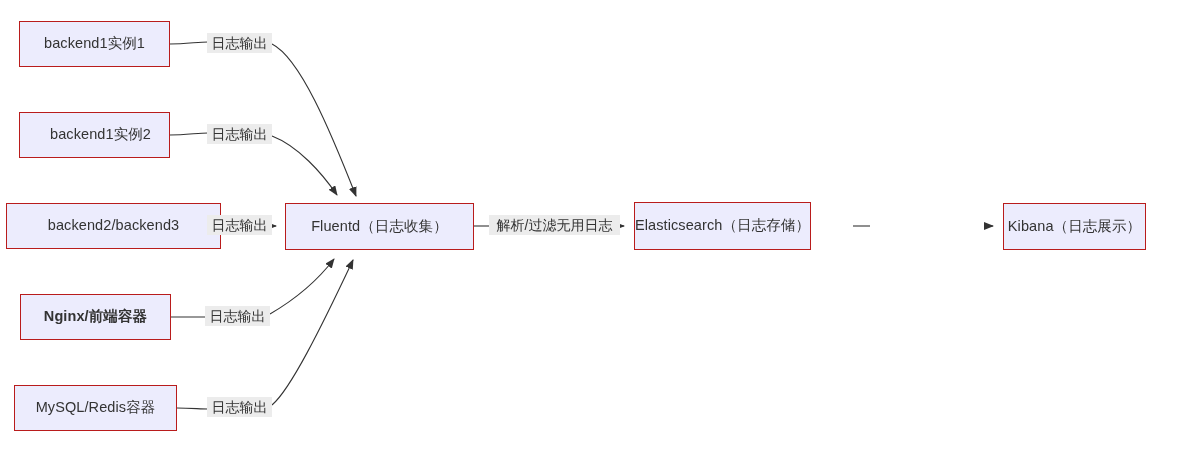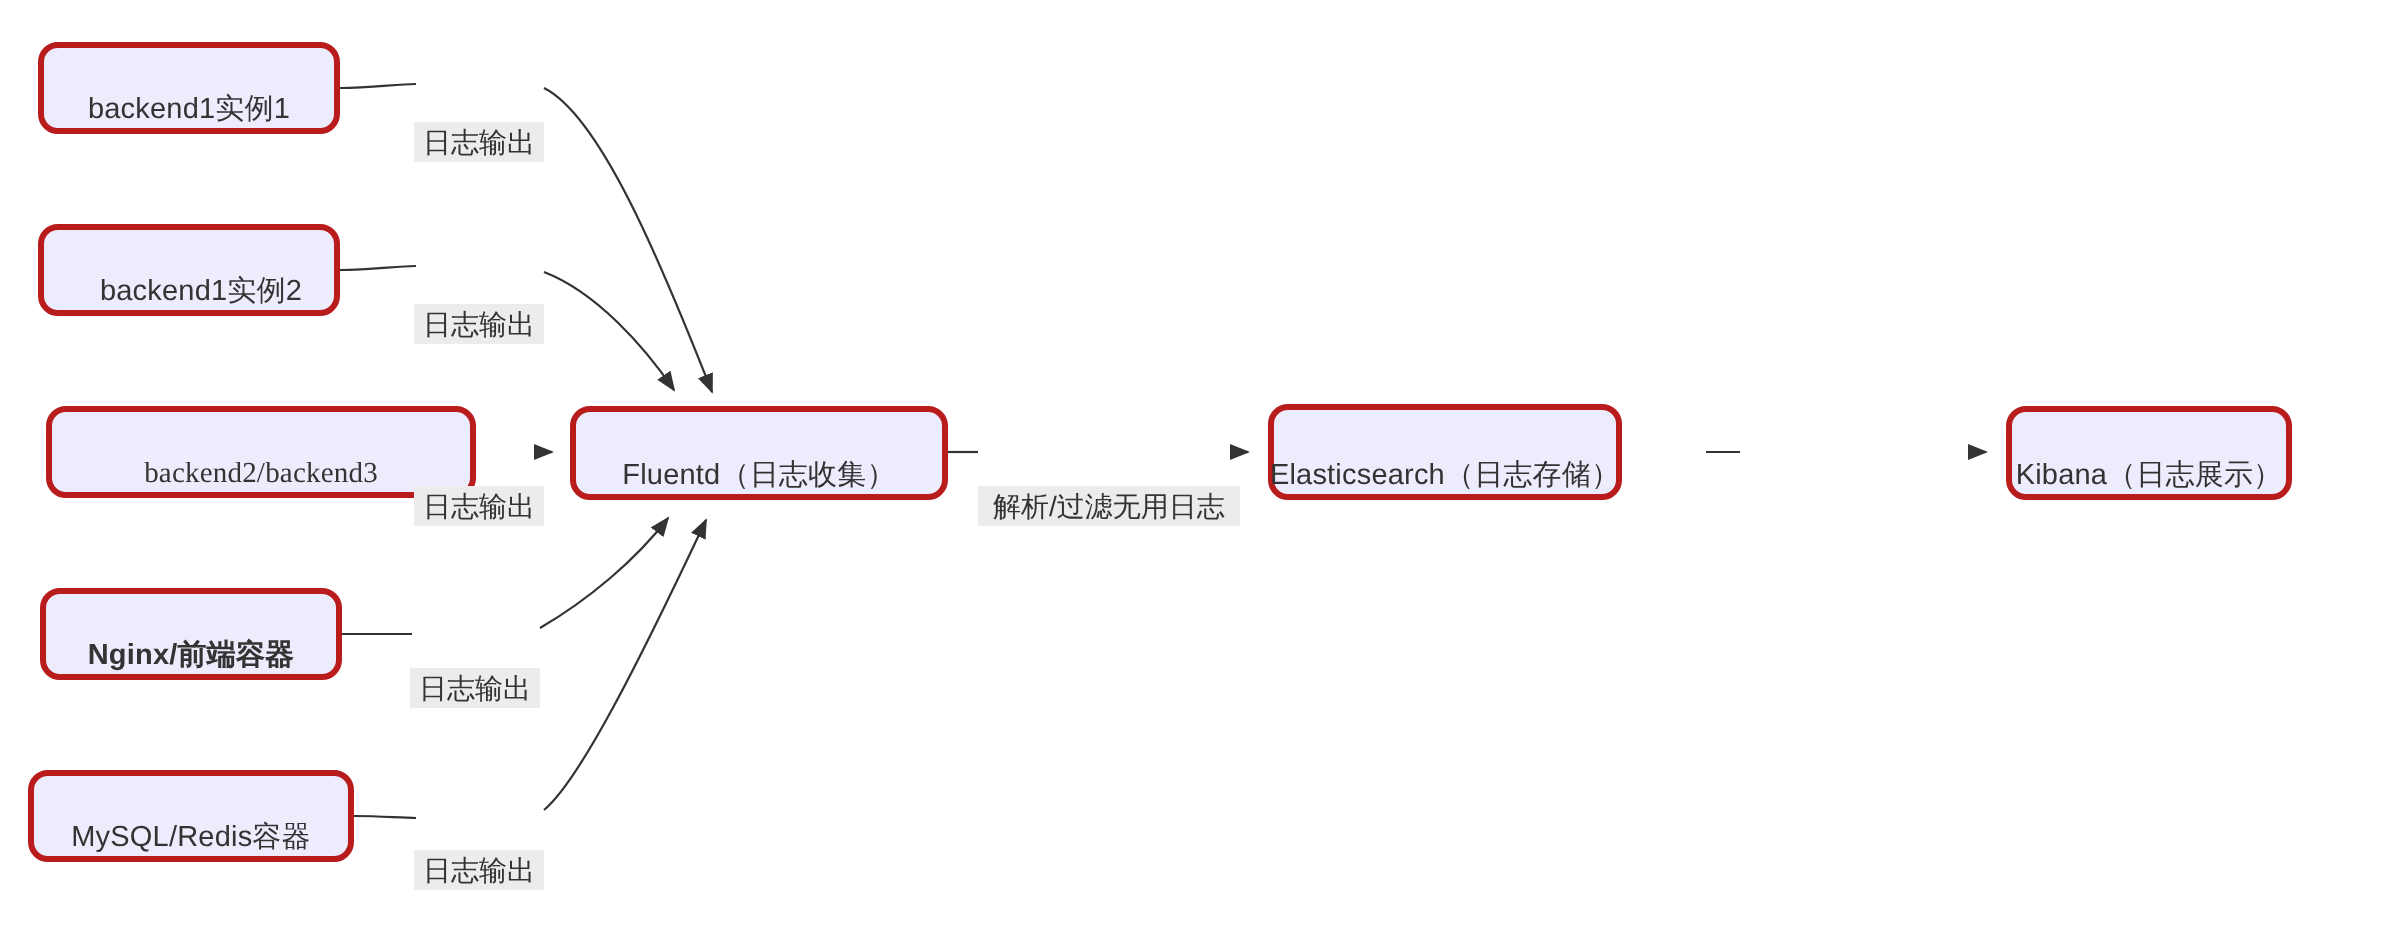--- a/index.html
+++ b/index.html
@@ -24,42 +24,41 @@
     position: absolute;
     left: 0; top: 0;
     width: 1197px;
     height: 469px;
     pointer-events: none;
   }
   .node {
     position: absolute;
     box-sizing: border-box;
     background: #ececfd;
-    border: 3px solid #b91c1c;
-    border-radius: 10px;
+    border: 1px solid #b91c1c;
+    border-radius: 0;
     display: flex;
-    align-items: flex-end;
+    align-items: center;
     justify-content: center;
     color: #333333;
     font-size: 14.5px;
     line-height: 1.2;
     letter-spacing: 0.1px;
     white-space: nowrap;
   }
   .edge-label {
     position: absolute;
     box-sizing: border-box;
     background: #ececec;
     color: #333333;
     font-size: 14px;
     line-height: 18px;
     white-space: nowrap;
     padding: 1px 2px;
     text-align: center;
-    margin-top: 28px;
   }
 </style>
 </head>
 <body>
 
 <div id="diagram-root">
 
   <svg id="edge-layer" viewBox="0 0 1197 469" width="1197" height="469" xmlns="http://www.w3.org/2000/svg">
     <defs>
       <marker id="arrowhead" markerWidth="10" markerHeight="8" refX="9" refY="4" orient="auto" markerUnits="userSpaceOnUse">
@@ -104,21 +103,21 @@
   </svg>
 
   <div class="node" style="left:19px; top:21px; width:151px; height:46px;">
     <span>backend1实例1</span>
   </div>
 
   <div class="node" style="left:19px; top:112px; width:151px; height:46px;padding-left:12px;">
     <span>backend1实例2</span>
   </div>
 
-  <div class="node" style="left:23px; top:203px; width:215px; height:46px;font-family:Liberation Serif, serif;">
+  <div class="node" style="left:6px; top:203px; width:215px; height:46px;">
     <span>backend2/backend3</span>
   </div>
 
   <div class="node" style="left:20px; top:294px; width:151px; height:46px;font-weight:bold;">
     <span>Nginx/前端容器</span>
   </div>
 
   <div class="node" style="left:14px; top:385px; width:163px; height:46px;">
     <span>MySQL/Redis容器</span>
   </div>

